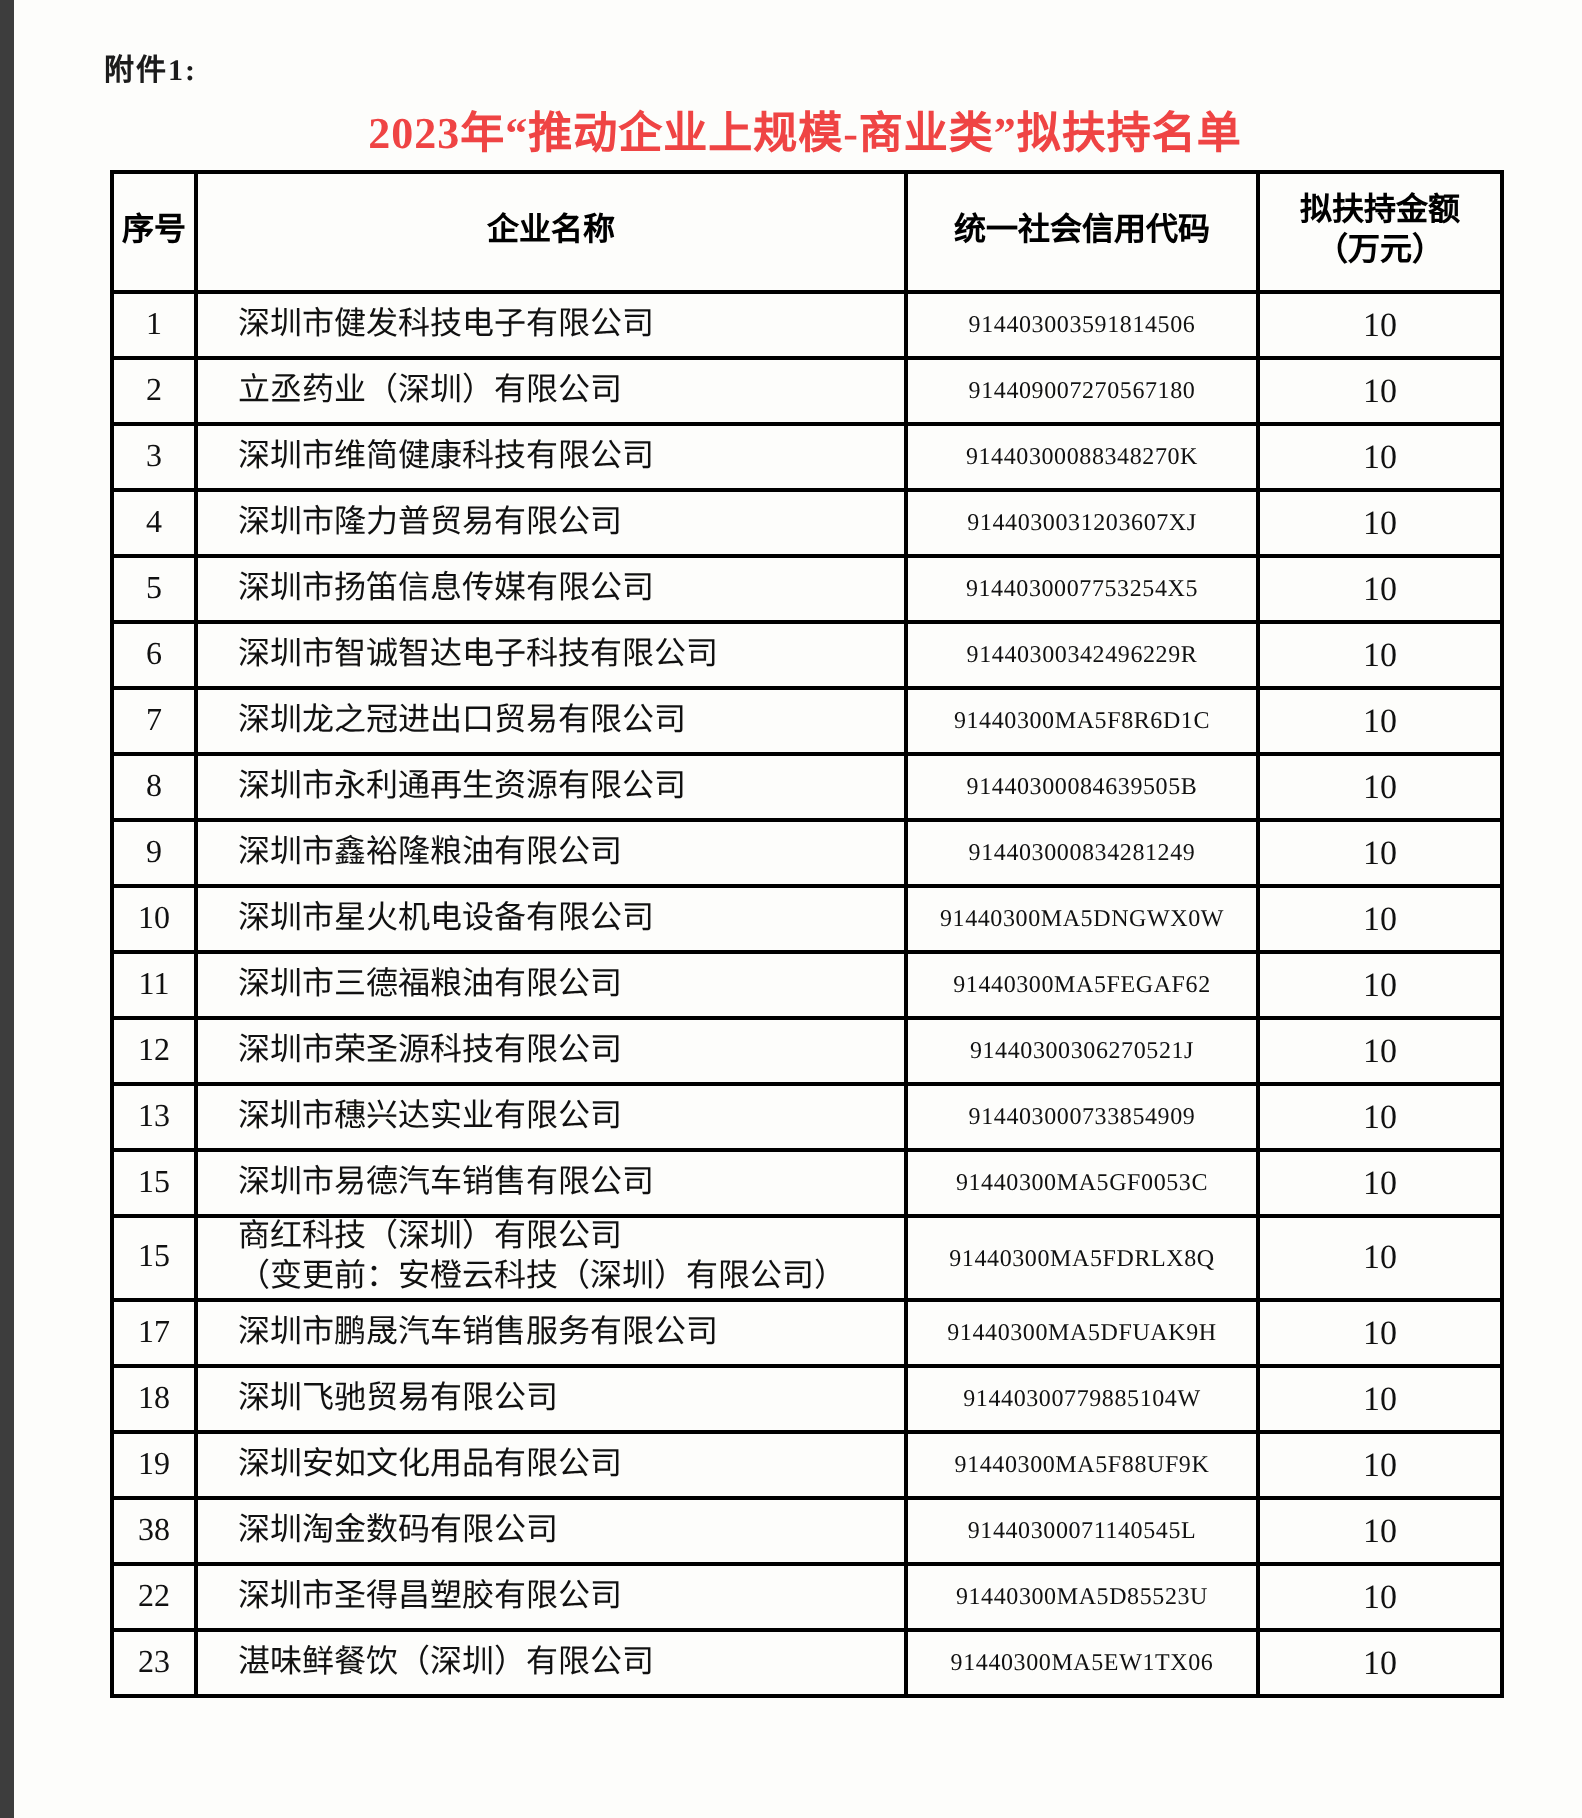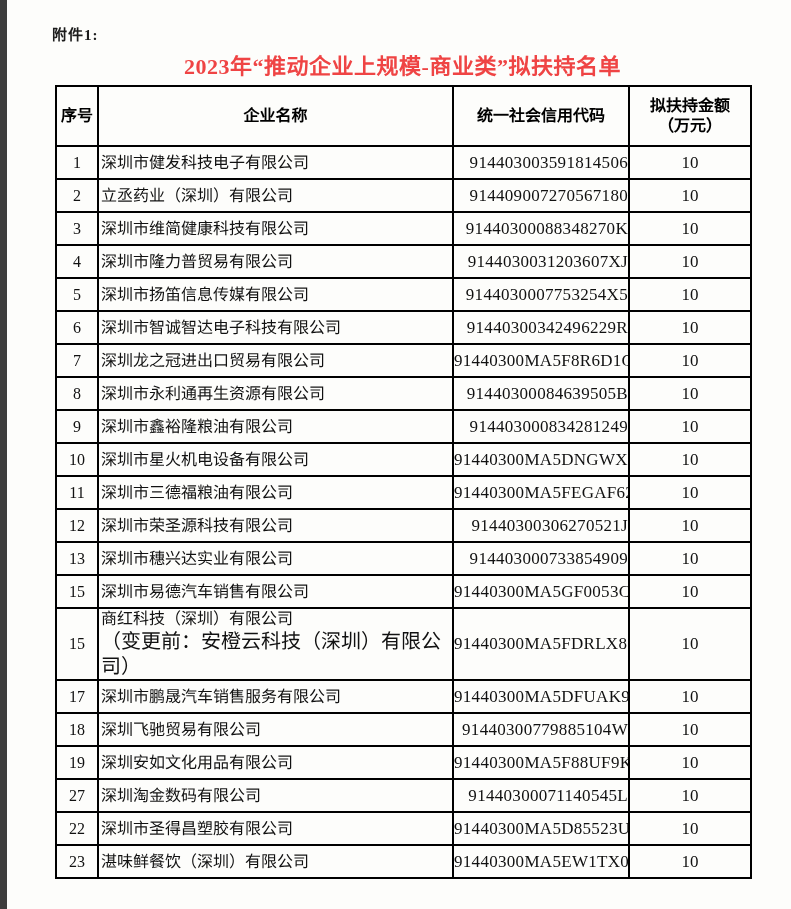--- a/index.html
+++ b/index.html
@@ -72,31 +72,32 @@
   }
   .support-table tbody tr {
     height: 33px;
   }
   td.c-no {
     text-align: center;
     font-size: 16px;
   }
   td.c-name {
     text-align: left;
-    padding-left: 2px;
+    padding-left: 20px;
     padding-right: 4px;
     font-size: 16px;
     line-height: 1.25;
   }
   td.c-name .name-note {
-    font-size: 20px;
+    font-size: 16px;
+    font-family: Liberation Mono, monospace;
   }
   td.c-code {
-    text-align: right;
-    font-size: 17px;
+    text-align: center;
+    font-size: 12px;
     letter-spacing: 0.3px;
   }
   td.c-amount {
     text-align: center;
     font-size: 17px;
   }
 </style>
 </head>
 <body>
 
@@ -264,21 +265,21 @@
       </tr>
       <tr>
         <td class="c-no">19</td>
         <td class="c-name">
           <div>深圳安如文化用品有限公司</div>
         </td>
         <td class="c-code">91440300MA5F88UF9K</td>
         <td class="c-amount">10</td>
       </tr>
       <tr>
-        <td class="c-no">27</td>
+        <td class="c-no">38</td>
         <td class="c-name">
           <div>深圳淘金数码有限公司</div>
         </td>
         <td class="c-code">91440300071140545L</td>
         <td class="c-amount">10</td>
       </tr>
       <tr>
         <td class="c-no">22</td>
         <td class="c-name">
           <div>深圳市圣得昌塑胶有限公司</div>

